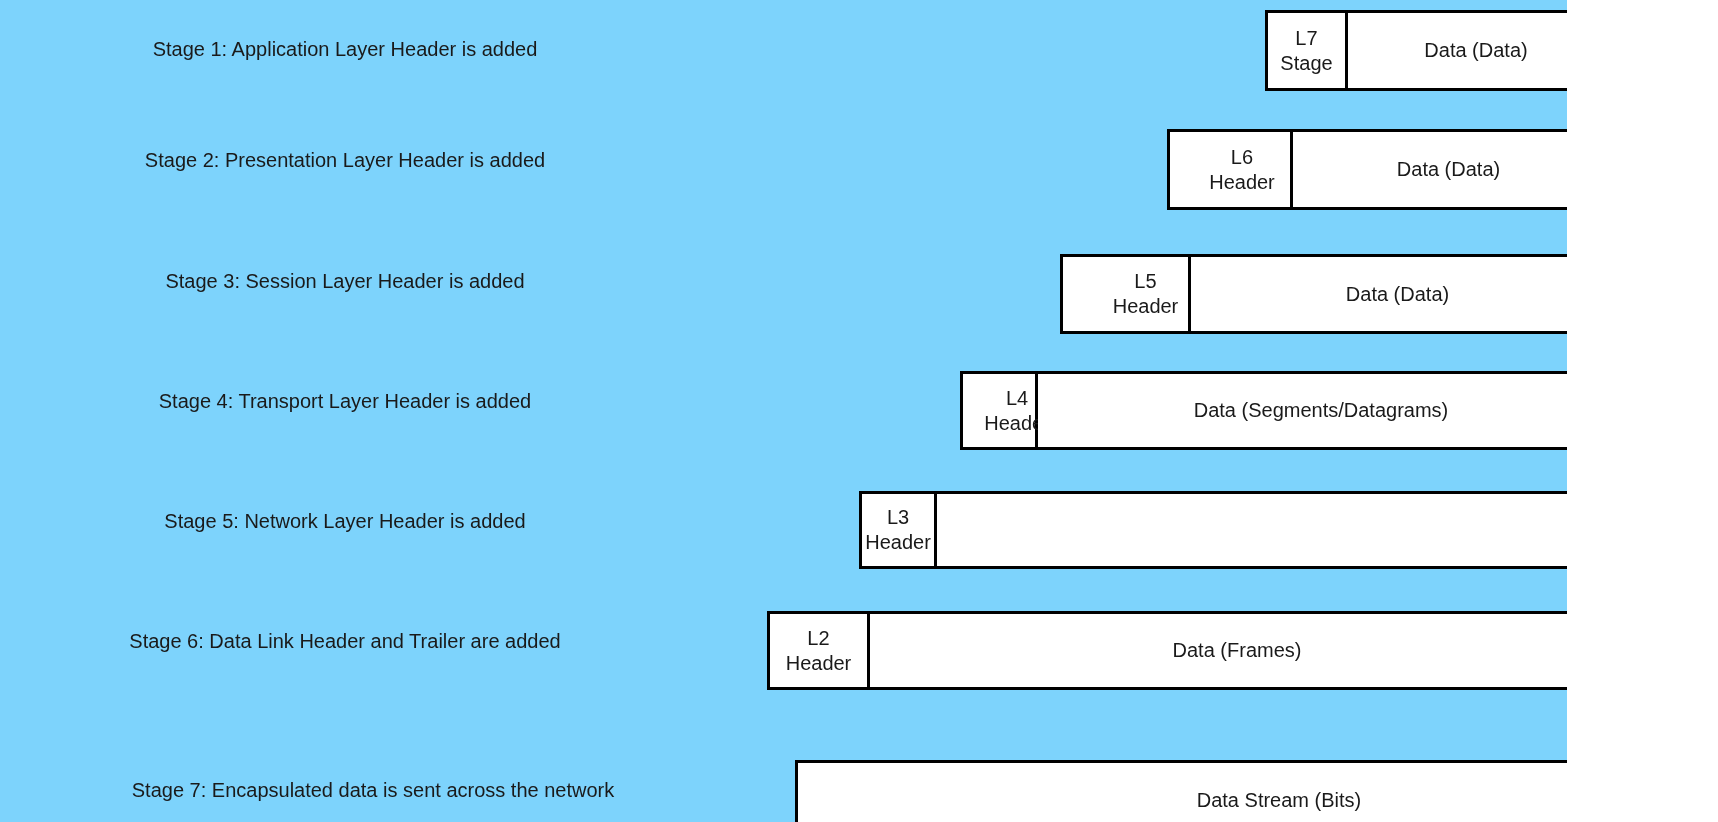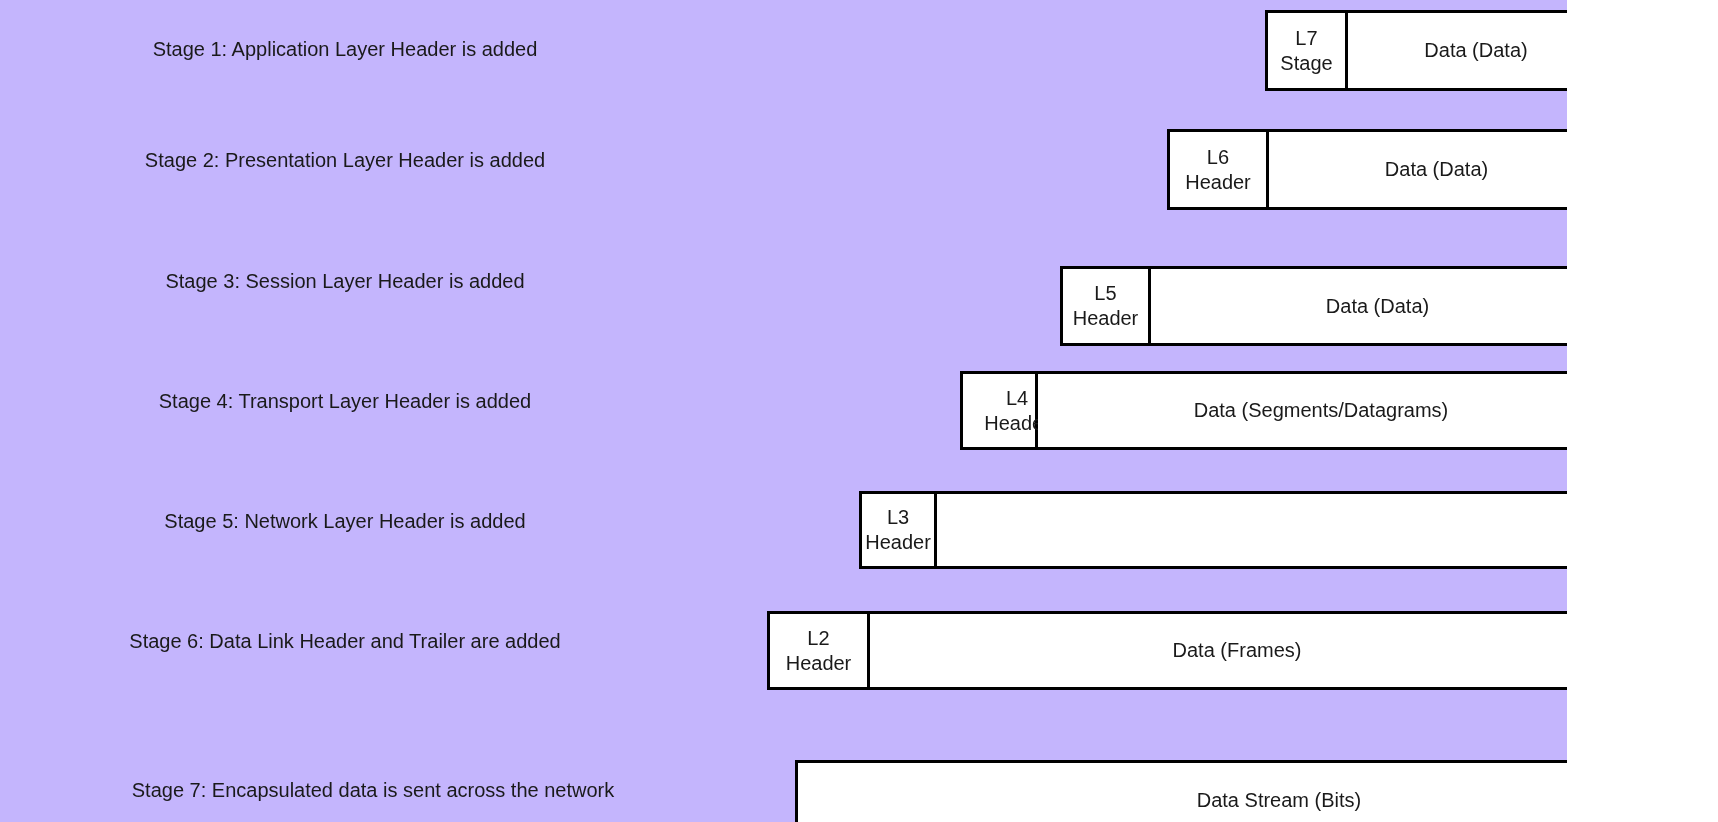--- a/index.html
+++ b/index.html
@@ -8,21 +8,21 @@
     background: #ffffff;
   }
   body {
     font-family: "Liberation Sans", sans-serif;
     color: #1a1a1a;
   }
   #canvas {
     position: relative;
     width: 1567px;
     height: 822px;
-    background: #c4b5fd;
+    background: #7dd3fc;
     overflow: hidden;
   }
   .stage-row {
     position: absolute;
     left: 0;
     width: 1718px;
   }
   .stage-label {
     position: absolute;
     top: 0;
@@ -73,29 +73,29 @@
     <div class="pdu" style="left:1265px; top:0px; width:342px; height:81px;">
       <div class="cell divider-right" style="width:80px;">L7
 Stage</div>
       <div class="cell" style="flex:1;">Data (Data)</div>
     </div>
   </div>
 
   <div class="stage-row" style="top:129px; height:81px;">
     <div class="stage-label" style="top:19px;">Stage 2: Presentation Layer Header is added</div>
     <div class="pdu" style="left:1167px; top:0px; width:440px; height:81px;">
-      <div class="cell divider-right" style="width:99px;">L6
+      <div class="cell divider-right" style="width:99px;margin-left:24px;">L6
 Header</div>
       <div class="cell" style="flex:1;">Data (Data)</div>
     </div>
   </div>
 
   <div class="stage-row" style="top:250px; height:80px;">
     <div class="stage-label" style="top:19px;">Stage 3: Session Layer Header is added</div>
-    <div class="pdu" style="left:1060px; top:16px; width:547px; height:80px;">
+    <div class="pdu" style="left:1060px; top:4px; width:547px; height:80px;padding-left:40px;">
       <div class="cell divider-right" style="width:88px;">L5
 Header</div>
       <div class="cell" style="flex:1;">Data (Data)</div>
     </div>
   </div>
 
   <div class="stage-row" style="top:371px; height:79px;">
     <div class="stage-label" style="top:18px;">Stage 4: Transport Layer Header is added</div>
     <div class="pdu" style="left:960px; top:0px; width:647px; height:79px;">
       <div class="cell divider-right" style="width:75px;padding-left:40px;">L4

